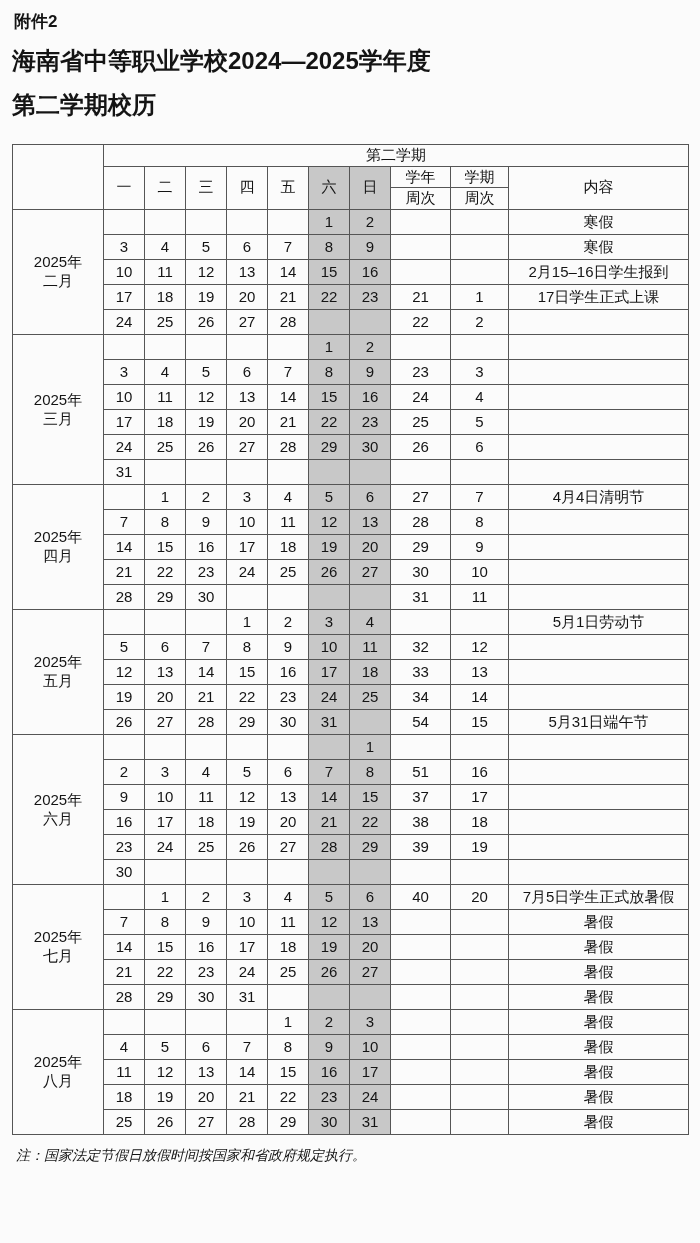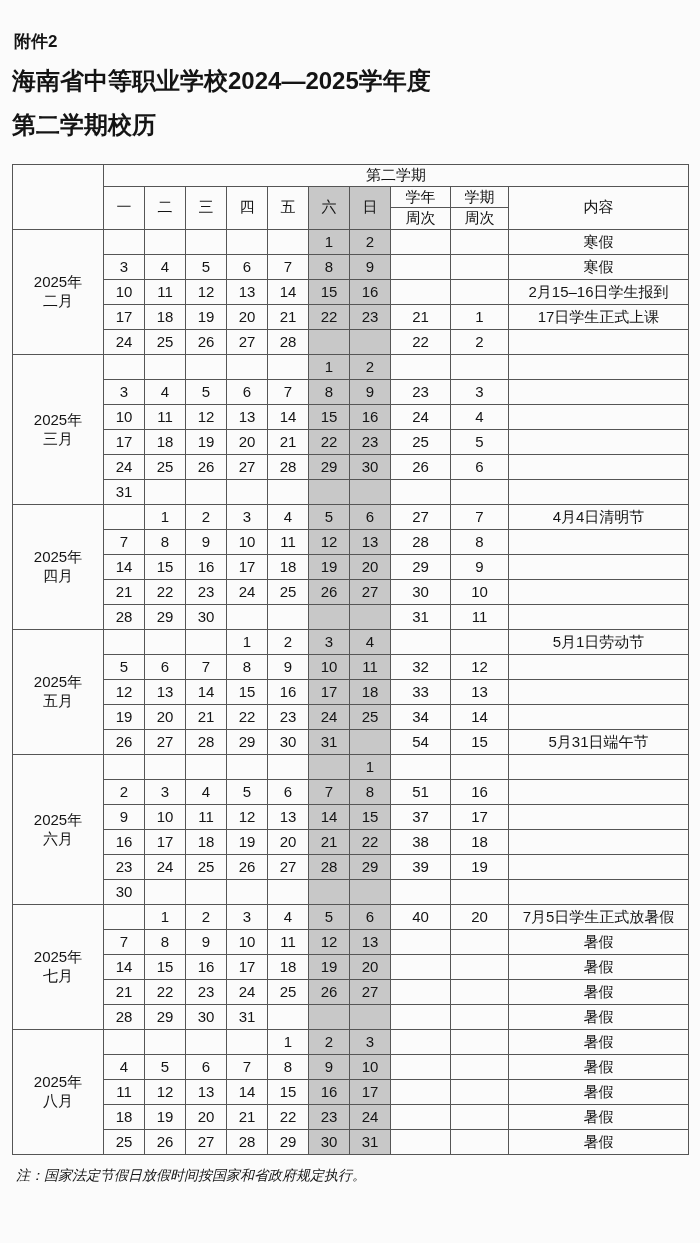--- a/index.html
+++ b/index.html
@@ -5,21 +5,21 @@
   * { box-sizing: border-box; }
   html, body { margin: 0; padding: 0; }
   body {
     background: var(--bg, #fbfbfb);
     font-family: "Liberation Sans", "DejaVu Sans", sans-serif;
     color: #141414;
   }
   .page {
     width: 700px;
     min-height: 1243px;
-    padding: 26px 12px 16px 12px;
+    padding: 6px 12px 16px 12px;
     position: relative;
   }
   .attachment-label {
     font-size: 17px;
     font-weight: 700;
     margin: 4px 0 6px 2px;
   }
   .doc-title {
     text-align: left;
     font-size: 24px;

